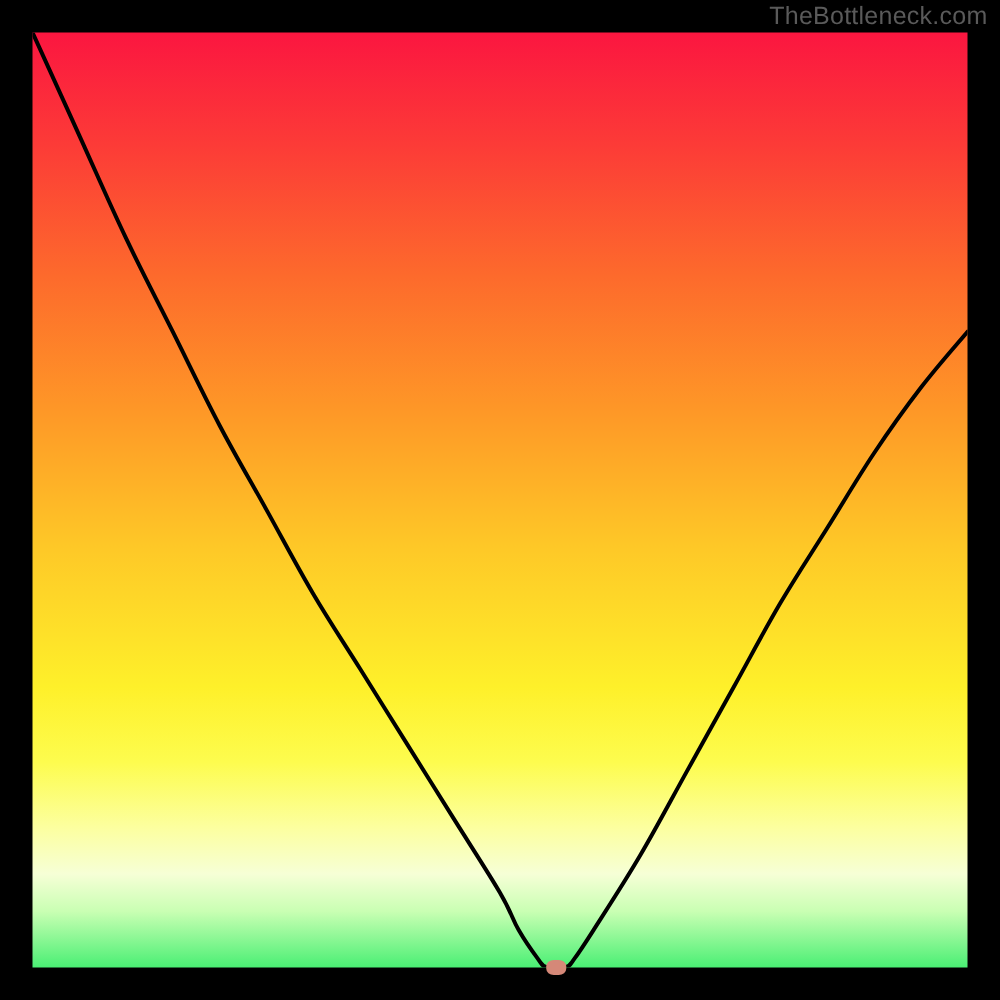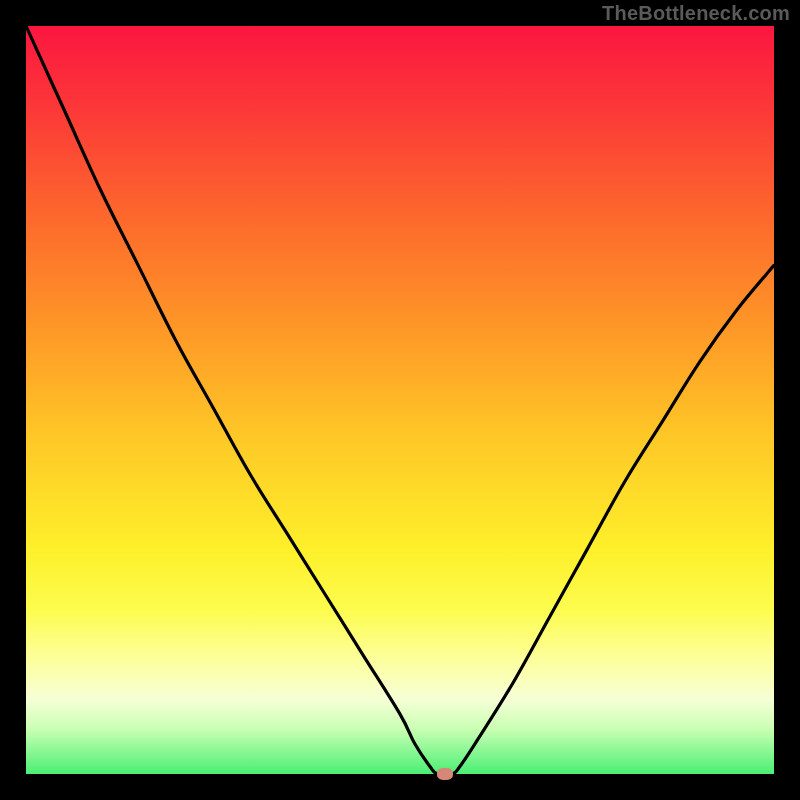--- a/index.html
+++ b/index.html
@@ -16,21 +16,21 @@
     width: 800px;
     height: 800px;
     background: #000;
   }
   .watermark {
     position: absolute;
     top: 2px;
     right: 10px;
     color: #5a5a5a;
     font-size: 20px;
-    font-weight: 700;
+    font-weight: 400;
     letter-spacing: 0.2px;
     z-index: 5;
     user-select: none;
   }
   .plot {
     position: absolute;
     left: 26px;
     top: 26px;
     width: 748px;
     height: 748px;

